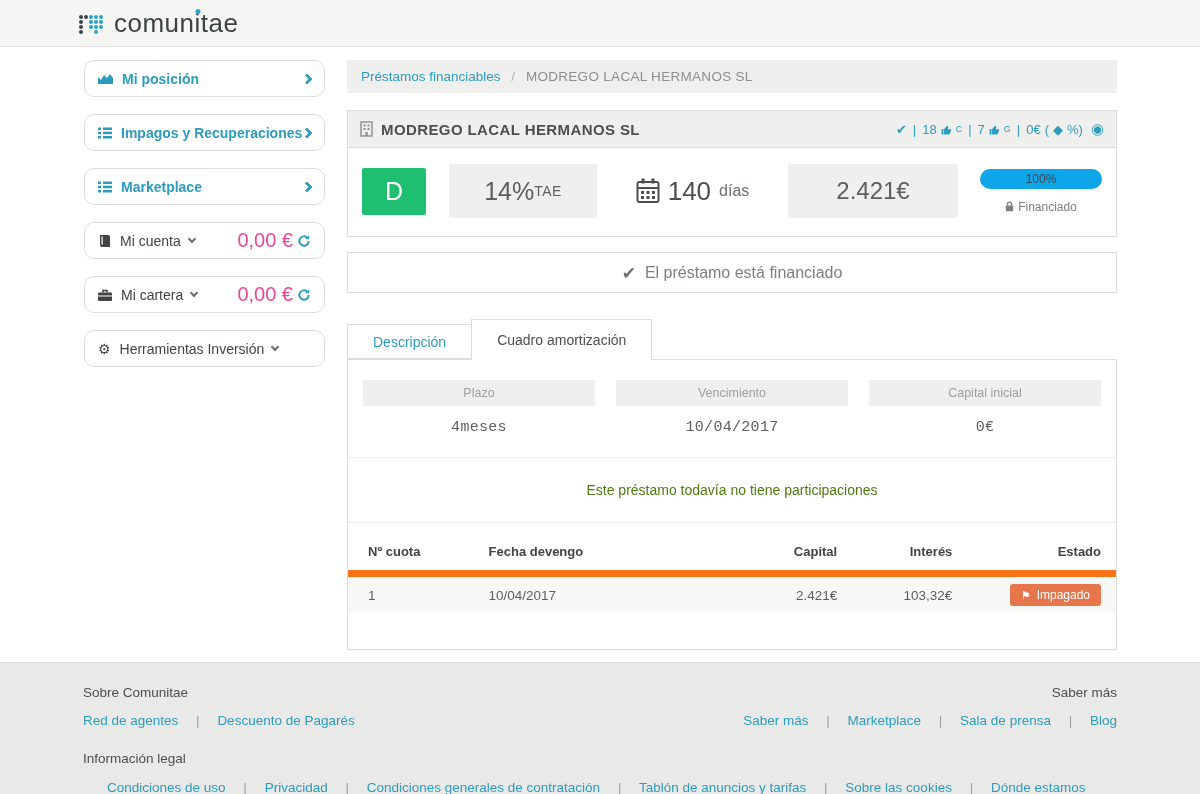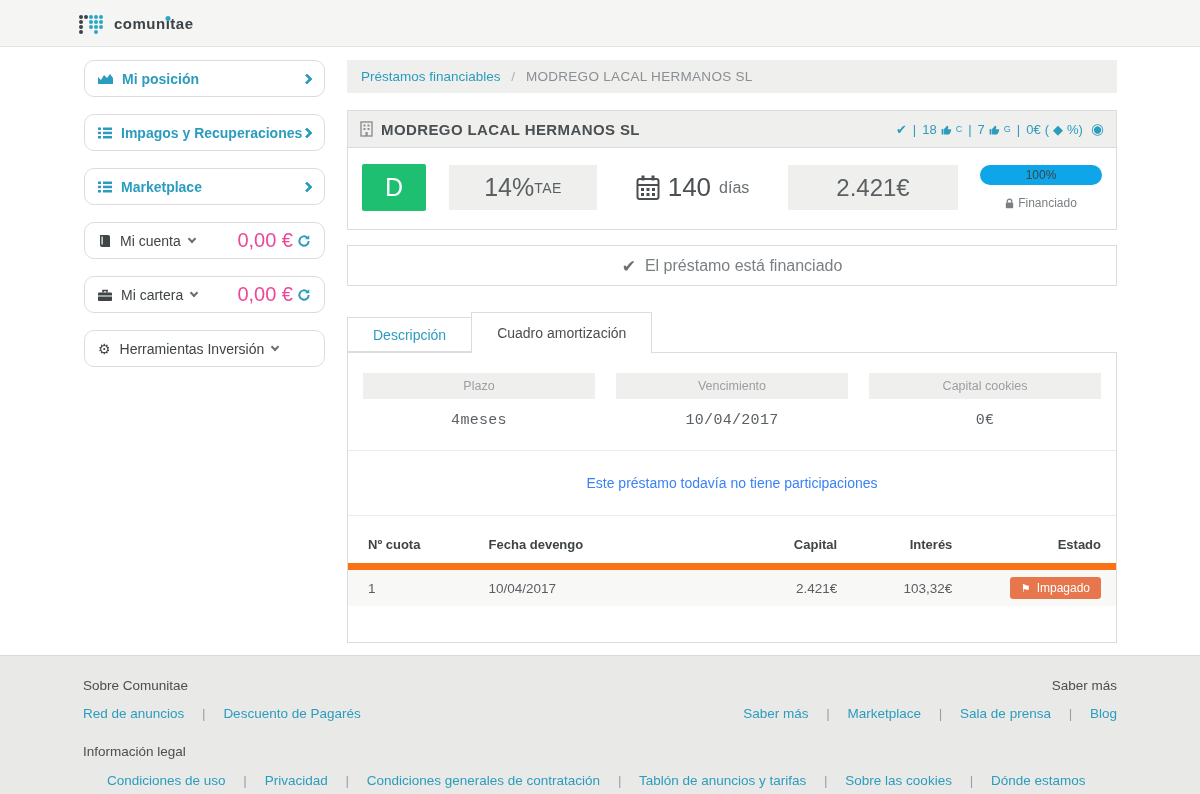--- a/index.html
+++ b/index.html
@@ -3,21 +3,21 @@
 <meta charset="utf-8">
 <style>
   * { box-sizing: border-box; margin: 0; padding: 0; }
   html,body { width:1200px; height:794px; }
   body { font-family:"Liberation Sans", sans-serif; background:#fff; color:#4a4f52; overflow:hidden; }
 
   
   .topbar { height:47px; background:#f5f5f3; border-bottom:1px solid #e2e2e0;
             display:flex; align-items:center; padding-left:78px; }
   .logo { display:flex; align-items:center; gap:10px; cursor:pointer; }
-  .logo-text { font-size:15px; font-weight:bold; color:#3c4347; letter-spacing:.5px; }
+  .logo-text { font-size:26px; font-weight:normal; color:#3c4347; letter-spacing:.5px; }
   .brand-i { position:relative; }
   .brand-i::after { content:""; position:absolute; left:50%; transform:translateX(-50%);
                     top:1.5px; width:5px; height:5px; border-radius:50%; background:#2aa7c8; }
 
   
   .page { display:flex; padding:13px 0 0 84px; min-height:555px; background:#fff; }
   .sidebar { width:241px; margin-right:22px; flex:none; }
   .main { width:770px; flex:none; }
 
   
@@ -47,21 +47,21 @@
   .loan-head { background:#efefed; border-bottom:1px solid #dcdcda; height:37px;
                display:flex; align-items:center; padding:0 12px; }
   .loan-title { font-size:15px; font-weight:bold; color:#4a4f52; letter-spacing:.4px; margin-left:8px; }
   .loan-meta { margin-left:auto; color:#2b9cbe; font-size:13px; display:flex; align-items:center; gap:4px; }
   .loan-meta .glyph { font-family:"DejaVu Sans", sans-serif; }
   .loan-meta sup { font-size:9px; }
   .loan-meta .msep { color:#2b9cbe; margin:0 2px; }
   .loan-body { display:flex; align-items:center; padding:16px 14px 18px; }
   .grade-badge { width:64px; height:47px; background:#1fbf71; color:#fff; font-size:25px;
                  display:flex; align-items:center; justify-content:center; border-radius:2px; flex:none; }
-  .stat-box { background:#efefed; height:45px; display:flex; align-items:center; justify-content:center; }
+  .stat-box { background:#efefed; height:54px; display:flex; align-items:center; justify-content:center; }
   .rate-box { width:148px; margin-left:23px; }
   .rate-num { font-size:25px; color:#5a5f63; }
   .rate-unit { font-size:14px; color:#5a5f63; letter-spacing:.5px; }
   .days-wrap { display:flex; align-items:center; justify-content:center; flex:1; gap:8px; }
   .days-num { font-size:26px; color:#4a4f52; }
   .days-unit { font-size:16px; color:#6a6f73; }
   .amount-box { width:170px; font-size:24px; color:#5a5f63; }
   .progress-wrap { width:122px; margin-left:22px; text-align:center; }
   .progress-pill { background:#0ea5e9; border-radius:10px; height:20px; display:flex;
                    align-items:center; justify-content:center; font-size:12px; color:#3f4447; }
@@ -79,21 +79,21 @@
   .tab .count { color:#6a6f73; font-size:12px; }
   .tab.active { height:41px; color:#4a4f52; border-bottom:none; margin-bottom:-1px; z-index:2; position:relative; }
 
   
   .content-panel { border:1px solid #dcdcda; background:#fff; padding:20px 0 36px; }
   .summary-row { display:flex; gap:21px; padding:0 15px; }
   .summary-col { flex:1; text-align:center; }
   .summary-head { background:#efefed; color:#9a9fa3; font-size:12.5px; padding:6px 0; }
   .summary-val { font-size:15px; color:#5a5f63; margin-top:13px; letter-spacing:.3px;font-family:Liberation Mono, monospace; }
   .divider { border-top:1px solid #ececea; margin-top:21px; }
-  .empty-msg { text-align:center; color:#3b82f6; font-size:14px; padding:24px 0; }
+  .empty-msg { text-align:center; color:#4d7c0f; font-size:14px; padding:24px 0; }
 
   table.amort { width:100%; border-collapse:collapse; margin-top:10px; }
   table.amort th { font-size:13px; color:#3f4447; text-align:left; padding:11px 10px;
                    border-bottom:7px solid #f97316; font-weight:bold; }
   table.amort td { font-size:13.5px; color:#5a5f63; padding:7px 10px; background:#f8f8f6; }
   table.amort th:first-child, table.amort td:first-child { padding-left:20px; }
   table.amort th.r, table.amort td.r { text-align:right; }
   table.amort th:last-child, table.amort td:last-child { padding-right:15px; }
   .badge-impagado { display:inline-flex; align-items:center; gap:6px; background:#e8764c; color:#fff;
                     font-size:12px; padding:4px 11px; border-radius:3px; }
@@ -349,21 +349,21 @@
       <div class="summary-row">
         <div class="summary-col">
           <div class="summary-head">Plazo</div>
           <div class="summary-val">4meses</div>
         </div>
         <div class="summary-col">
           <div class="summary-head">Vencimiento</div>
           <div class="summary-val">10/04/2017</div>
         </div>
         <div class="summary-col">
-          <div class="summary-head">Capital cookies</div>
+          <div class="summary-head">Capital inicial</div>
           <div class="summary-val">0€</div>
         </div>
       </div>
 
       <div class="divider"></div>
       <div class="empty-msg">Este préstamo todavía no tiene participaciones</div>
       <div class="divider" style="margin-top:0;"></div>
 
       <table class="amort">
         <colgroup>
@@ -401,21 +401,21 @@
   </div>
 </div>
 
 <div class="footer">
   <div class="f-row">
     <span class="f-heading">Sobre Comunitae</span>
     <span class="f-heading">Saber más</span>
   </div>
   <div class="f-row f-links">
     <span class="indent">
-      <a>Red de anuncios</a>
+      <a>Red de agentes</a>
       <span class="sep">|</span>
       <a>Descuento de Pagarés</a>
     </span>
     <span>
       <a>Saber más</a>
       <span class="sep">|</span>
       <a>Marketplace</a>
       <span class="sep">|</span>
       <a>Sala de prensa</a>
       <span class="sep">|</span>

